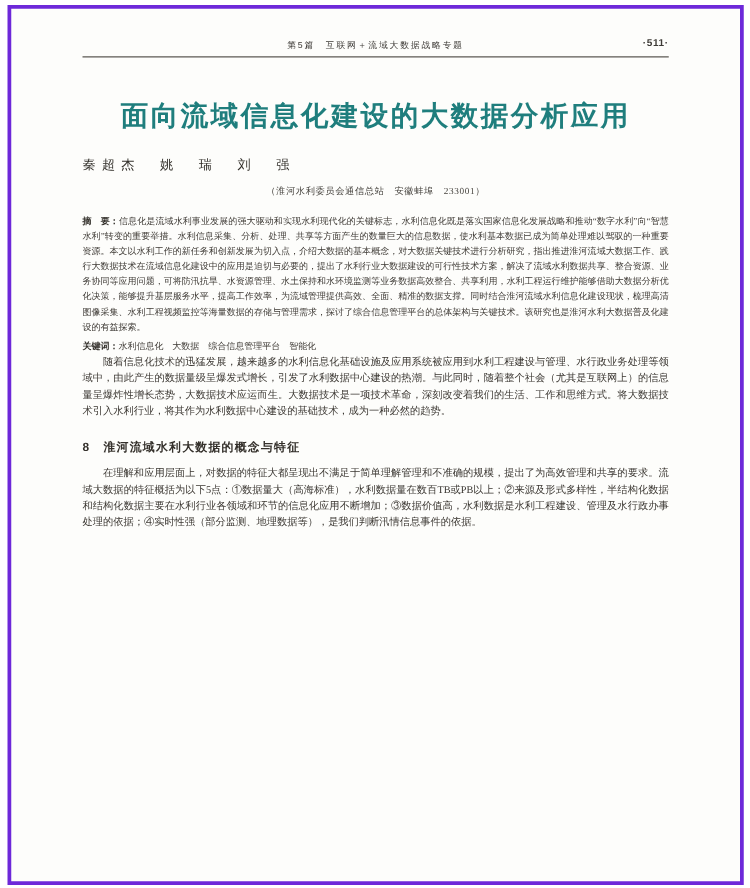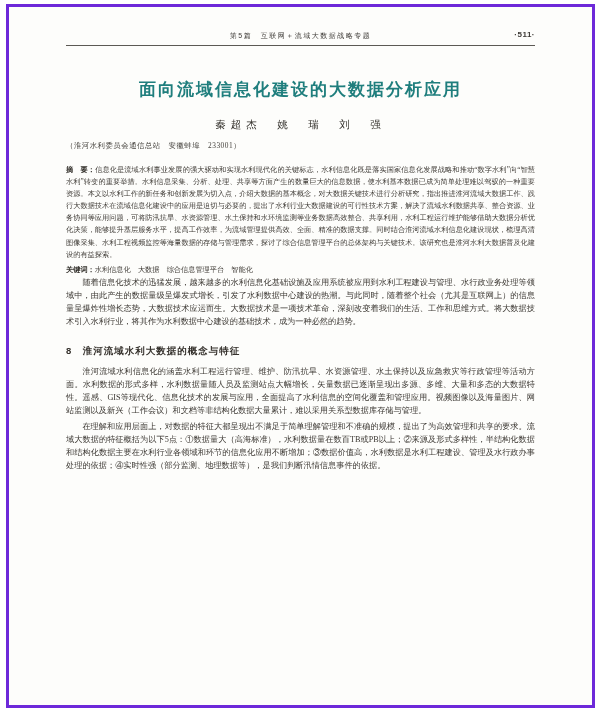--- a/index.html
+++ b/index.html
@@ -37,35 +37,36 @@
     font-size: 8px;
   }
   .rule {
     border-top: 1px solid #5c5954;
     margin-top: 4px;
     height: 0;
   }
   h1.title {
     margin: 32px 0 0 0;
     text-align: center;
-    font-size: 17px;
+    font-size: 22px;
     font-weight: bold;
     letter-spacing: 2px;
     color: #1f7e7d;
     font-family: "Liberation Sans", sans-serif;
   }
   .authors {
     margin-top: 17px;
-    text-align: center;
+    text-align: left;
     font-size: 10.5px;
     letter-spacing: 5px;
     color: #33302b;
   }
   .affiliation {
     margin-top: 9px;
+    text-align: center;
     font-size: 7.4px;
     letter-spacing: 0.5px;
     color: #45423d;
   }
   p.abstract {
     margin: 13px 0 0 0;
     font-size: 7.2px;
     line-height: 12.1px;
     text-align: justify;
     color: #3e3a35;
@@ -114,16 +115,15 @@
 
   <div class="affiliation">（淮河水利委员会通信总站　安徽蚌埠　233001）</div>
 
   <p class="abstract"><b>摘　要：</b><span>信息化是流域水利事业发展的强大驱动和实现水利现代化的关键标志，水利信息化既是落实国家信息化发展战略和推动“数字水利”向“智慧水利”转变的重要举措。水利信息采集、分析、处理、共享等方面产生的数量巨大的信息数据，使水利基本数据已成为简单处理难以驾驭的一种重要资源。本文以水利工作的新任务和创新发展为切入点，介绍大数据的基本概念，对大数据关键技术进行分析研究，指出推进淮河流域大数据工作、践行大数据技术在流域信息化建设中的应用是迫切与必要的，提出了水利行业大数据建设的可行性技术方案，解决了流域水利数据共享、整合资源、业务协同等应用问题，可将防汛抗旱、水资源管理、水土保持和水环境监测等业务数据高效整合、共享利用，水利工程运行维护能够借助大数据分析优化决策，能够提升基层服务水平，提高工作效率，为流域管理提供高效、全面、精准的数据支撑。同时结合淮河流域水利信息化建设现状，梳理高清图像采集、水利工程视频监控等海量数据的存储与管理需求，探讨了综合信息管理平台的总体架构与关键技术。该研究也是淮河水利大数据普及化建设的有益探索。</span></p>
 
   <p class="keywords"><b>关键词：</b><span>水利信息化　大数据　综合信息管理平台　智能化</span></p>
 
   <p class="body">随着信息化技术的迅猛发展，越来越多的水利信息化基础设施及应用系统被应用到水利工程建设与管理、水行政业务处理等领域中，由此产生的数据量级呈爆发式增长，引发了水利数据中心建设的热潮。与此同时，随着整个社会（尤其是互联网上）的信息量呈爆炸性增长态势，大数据技术应运而生。大数据技术是一项技术革命，深刻改变着我们的生活、工作和思维方式。将大数据技术引入水利行业，将其作为水利数据中心建设的基础技术，成为一种必然的趋势。</p>
 
   <h2 class="sec">8　淮河流域水利大数据的概念与特征</h2>
-  <p class="body">淮河流域水利信息化的涵盖水利工程运行管理、维护、防汛抗旱、水资源管理、水土保持以及应急救灾等行政管理等活动方面。水利数据的形式多样，水利数据量随人员及监测站点大幅增长，矢量数据已逐渐呈现出多源、多维、大量和多态的大数据特性。遥感、GIS等现代化、信息化技术的发展与应用，全面提高了水利信息的空间化覆盖和管理应用。视频图像以及海量图片、网站监测以及新兴（工作会议）和文档等非结构化数据大量累计，难以采用关系型数据库存储与管理。</p>
   <p class="body">在理解和应用层面上，对数据的特征大都呈现出不满足于简单理解管理和不准确的规模，提出了为高效管理和共享的要求。流域大数据的特征概括为以下5点：①数据量大（高海标准），水利数据量在数百TB或PB以上；②来源及形式多样性，半结构化数据和结构化数据主要在水利行业各领域和环节的信息化应用不断增加；③数据价值高，水利数据是水利工程建设、管理及水行政办事处理的依据；④实时性强（部分监测、地理数据等），是我们判断汛情信息事件的依据。</p>
 
 </div>
 
 </body></html>

